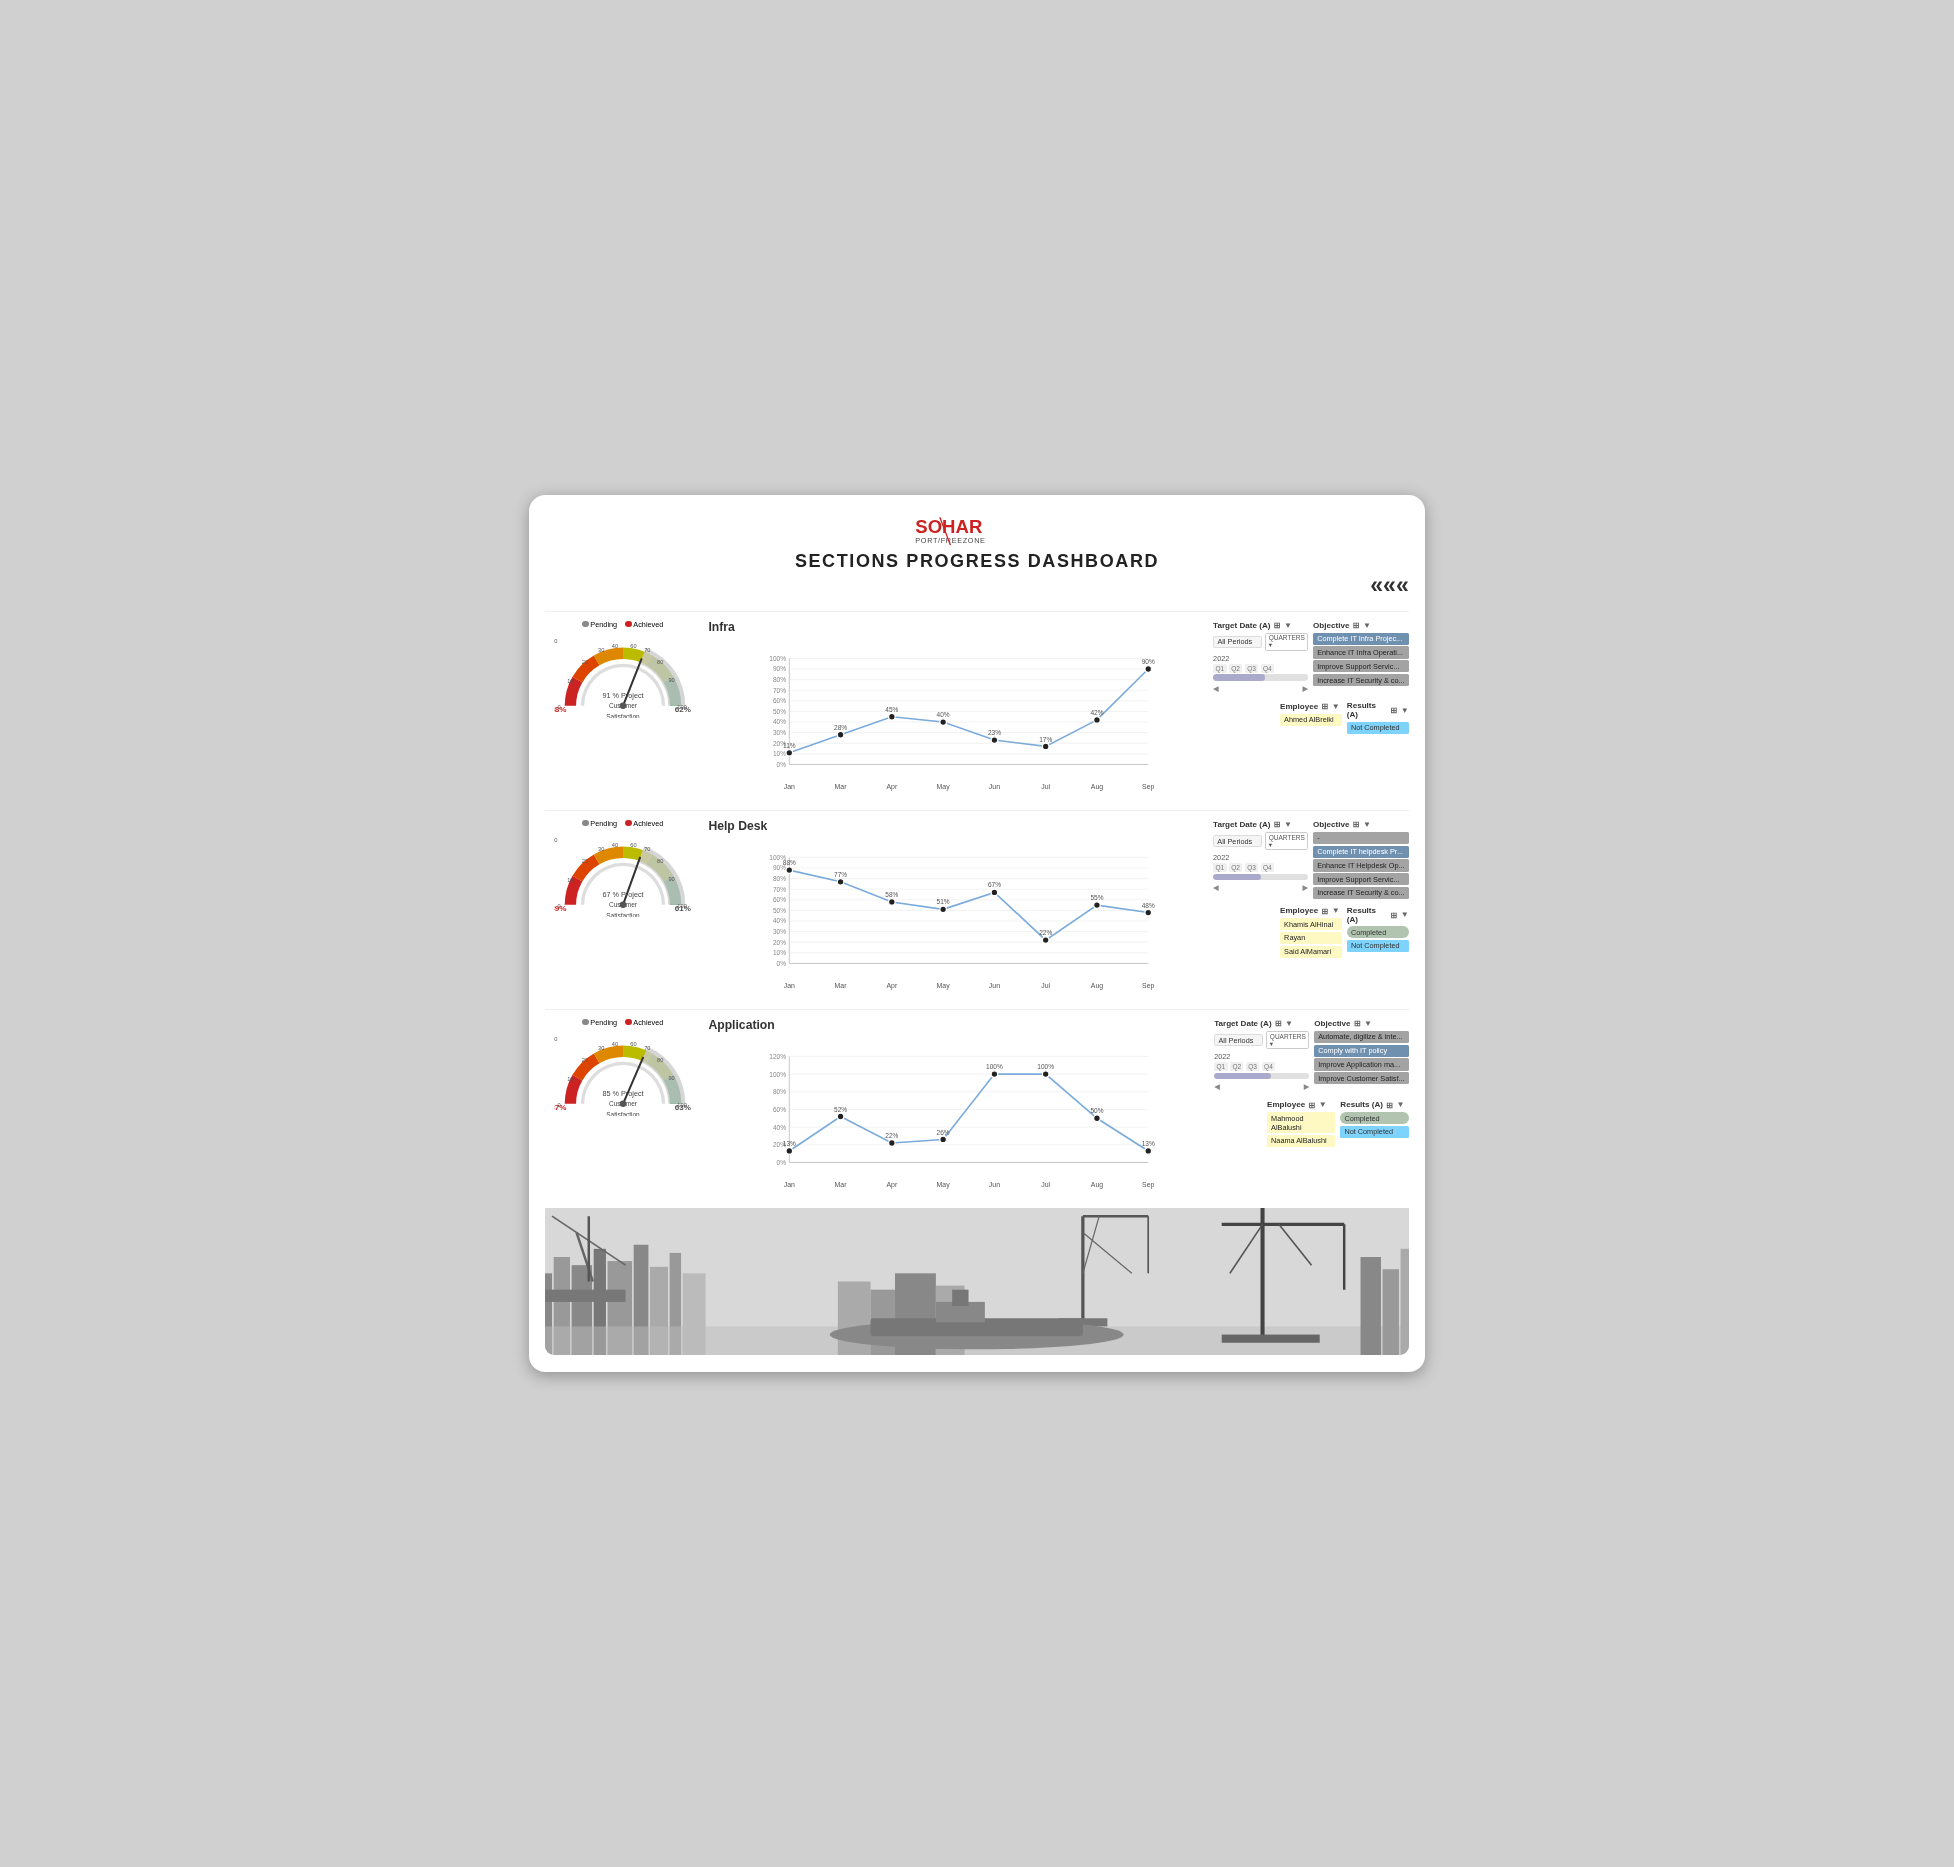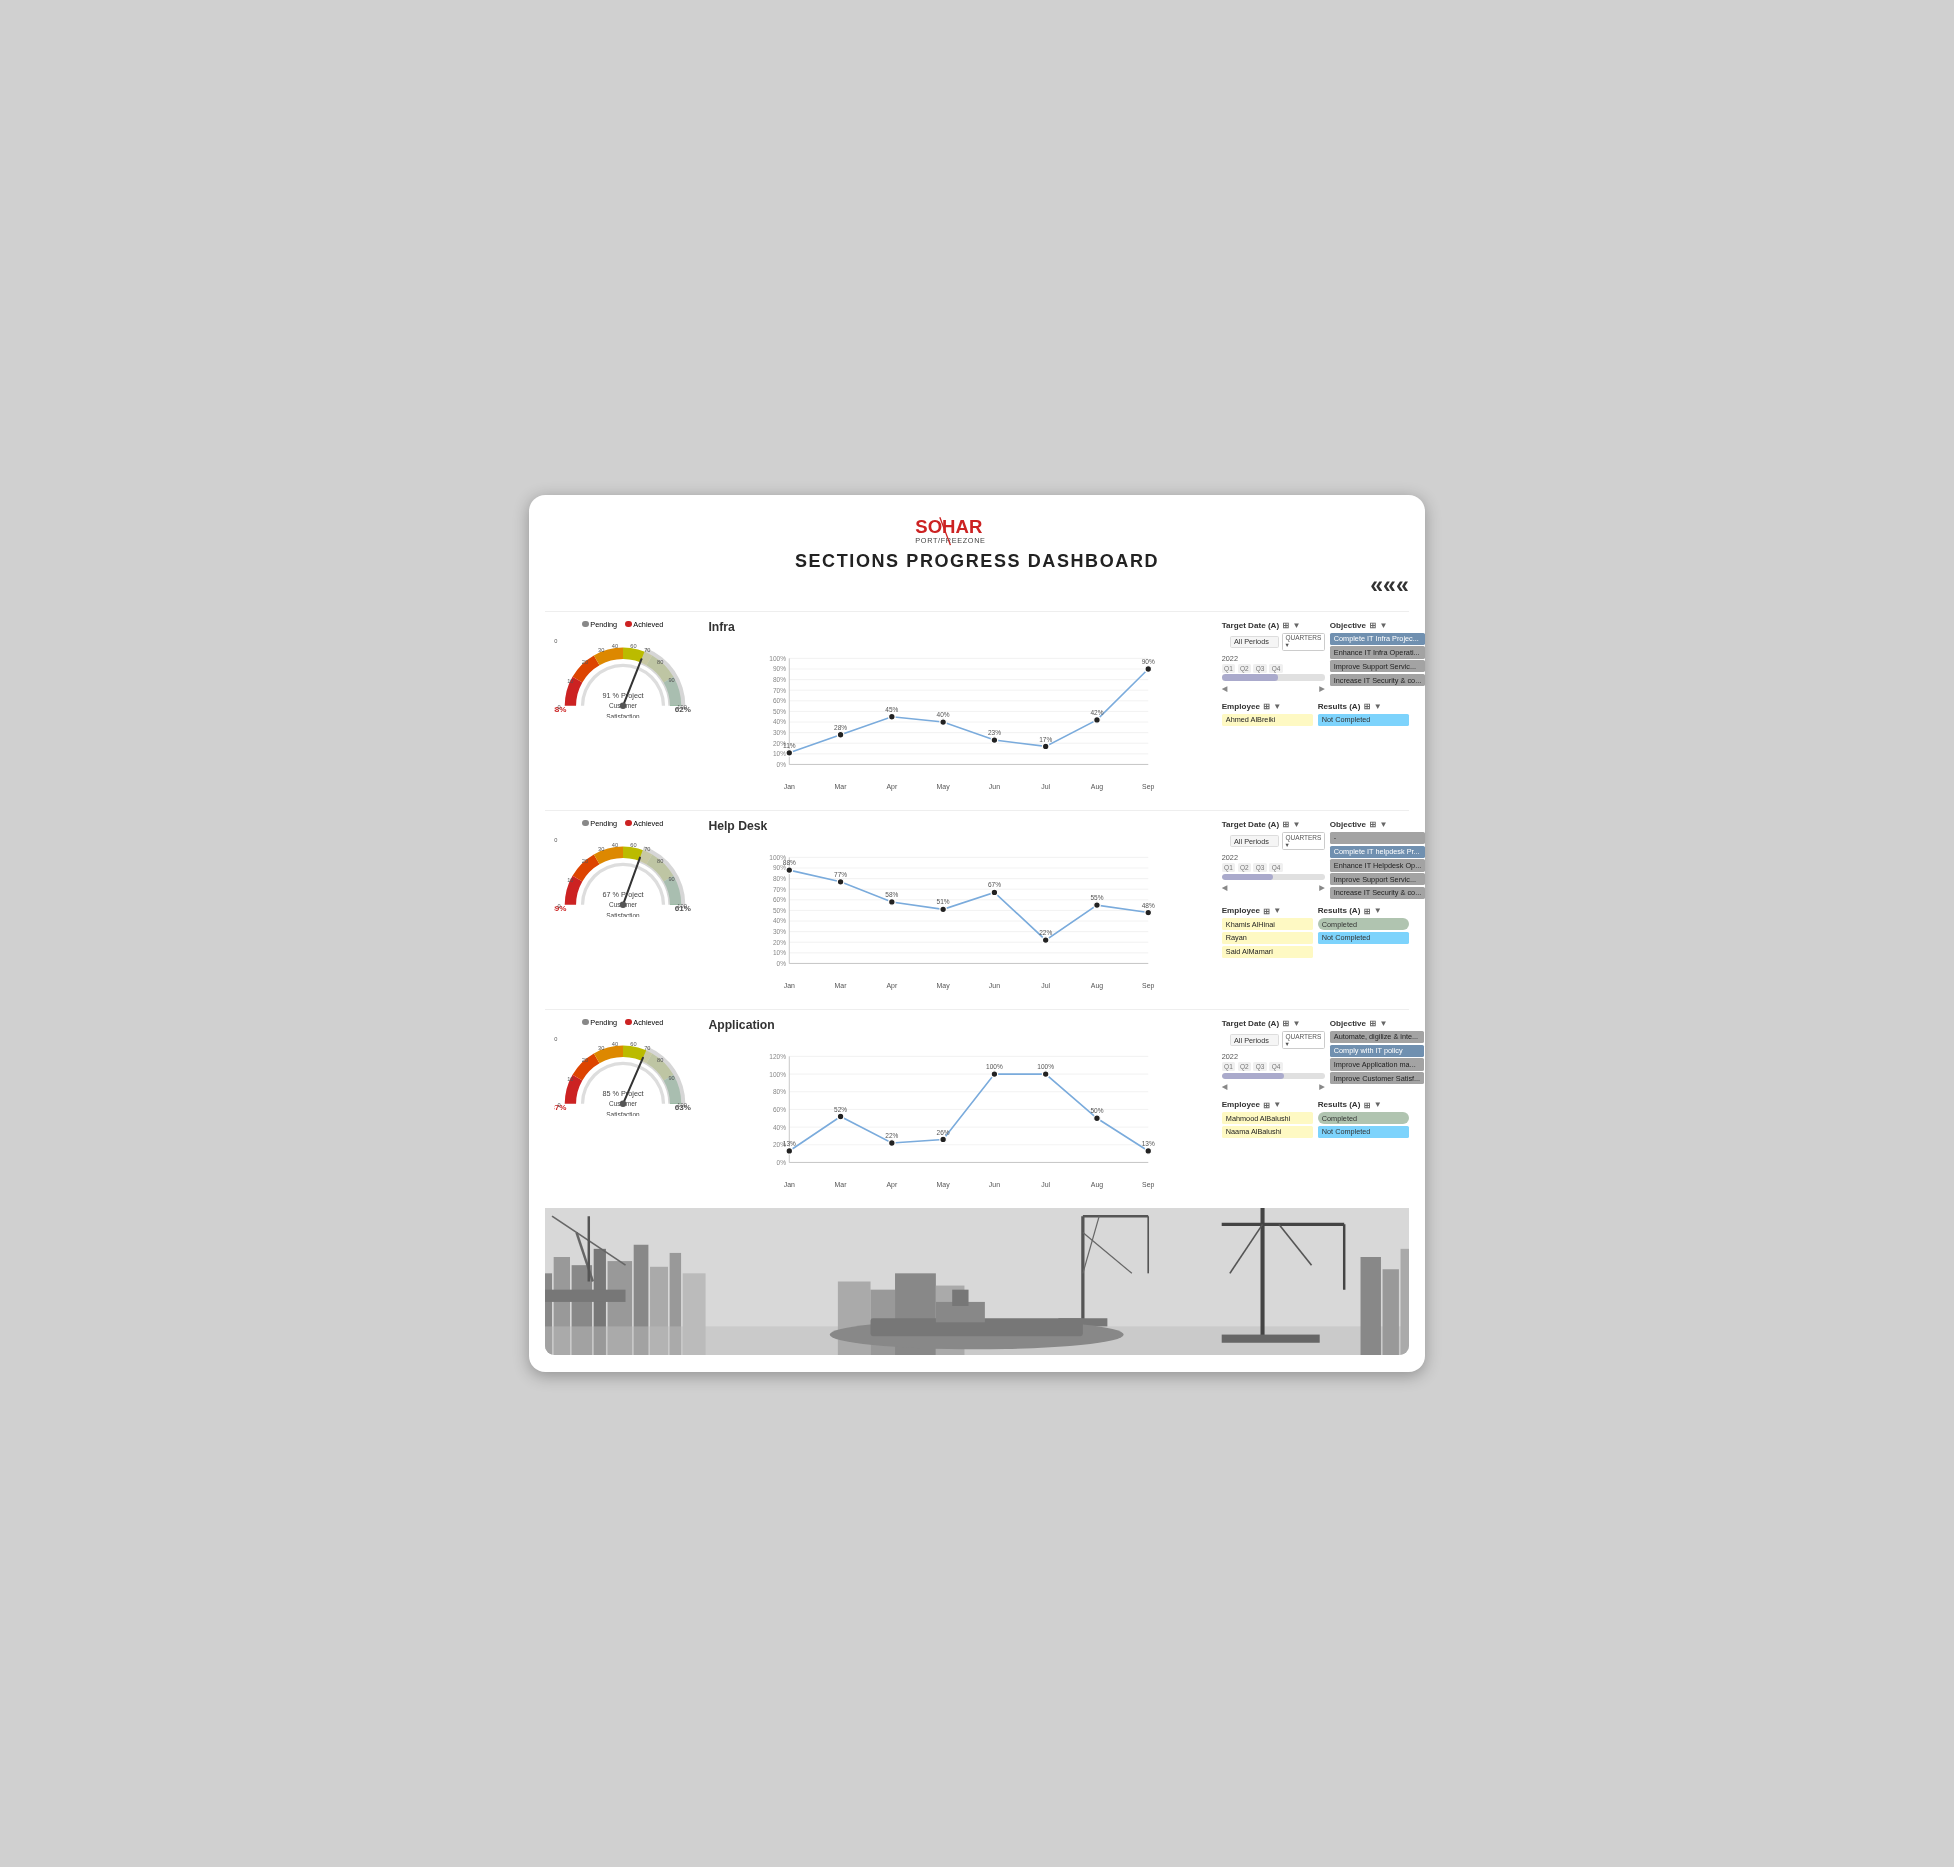--- a/index.html
+++ b/index.html
@@ -87,20 +87,21 @@
       margin-bottom: 3.3px;
     }
     
     .right-panel {
       width: 187px;
       flex-shrink: 0;
       display: flex;
       flex-direction: column;
       gap: 4.9px;
       font-size: 8.1px;
+      align-items: flex-end;
     }
     .panel-row {
       display: flex;
       gap: 4.9px;
     }
     .panel-col {
       flex: 1;
     }
     .panel-label {
       font-size: 8.1px;
@@ -114,21 +115,20 @@
     .filter-icon {
       font-size: 8.1px;
       color: #666;
       cursor: pointer;
     }
     .dropdown-row {
       display: flex;
       align-items: center;
       gap: 3.3px;
       margin-bottom: 2.4px;
-      margin-left: 8px;
     }
     .dropdown-val {
       font-size: 7.3px;
       color: #333;
       background: #f5f5f5;
       border: 0.8px solid #ddd;
       padding: 0.8px 3.3px;
       border-radius: 1.6px;
       min-width: 49px;
     }

